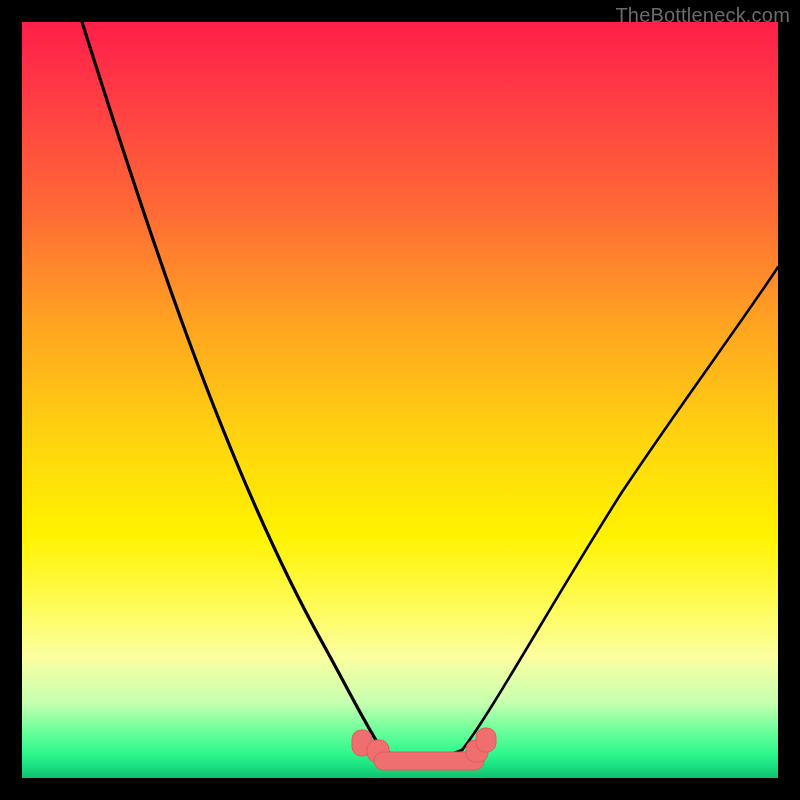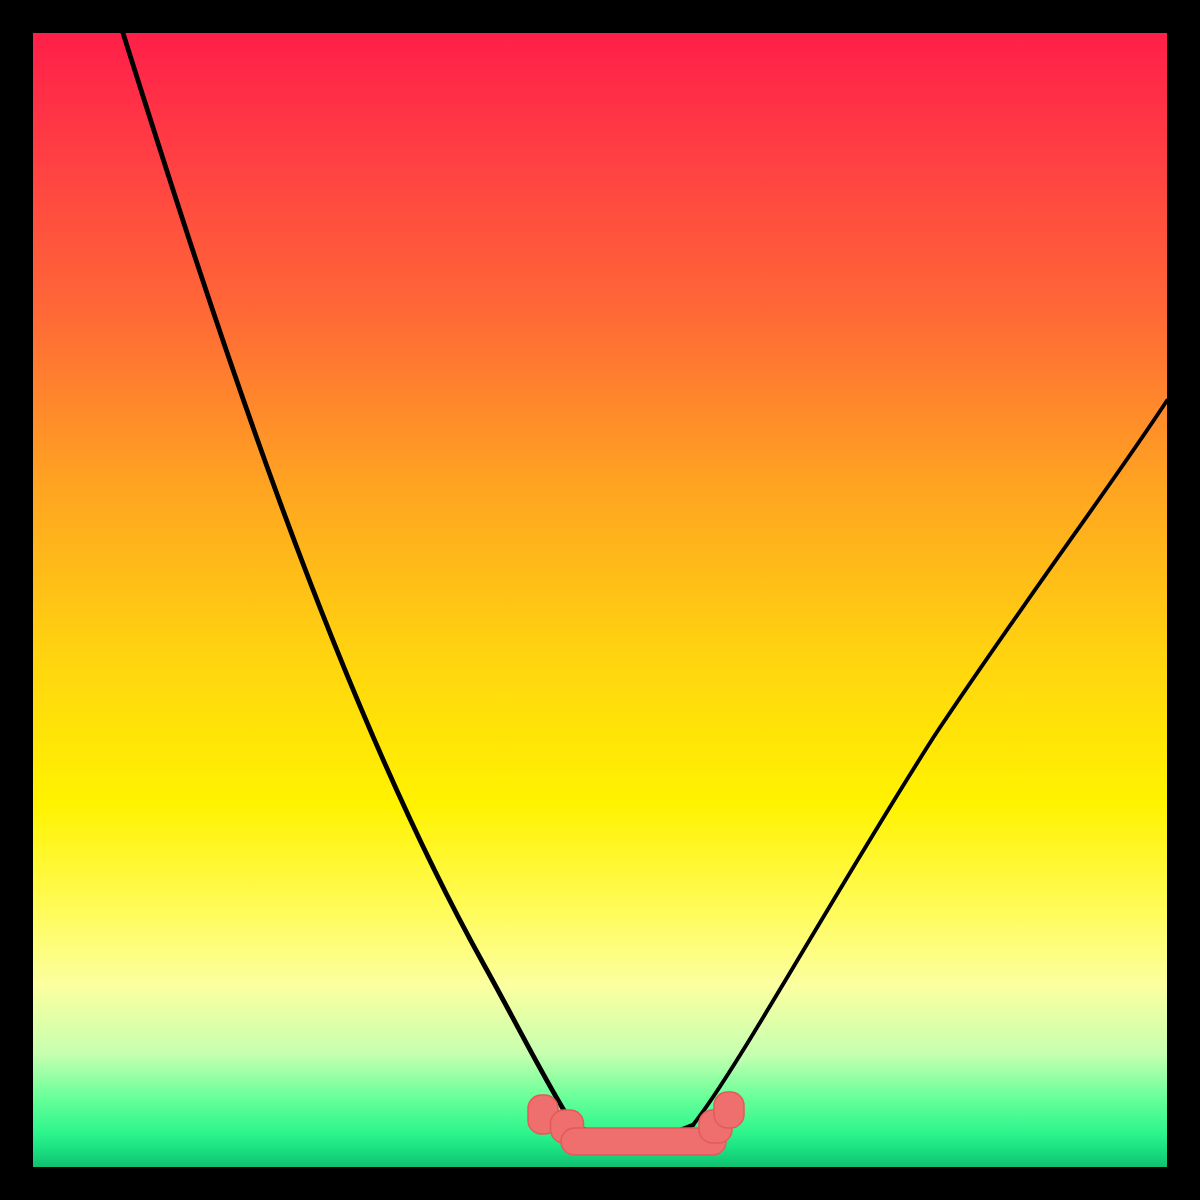--- a/index.html
+++ b/index.html
@@ -76,13 +76,14 @@
       </g>
       <g fill="#ef6e6e" stroke="#e35a5a" stroke-width="1">
         <rect x="330" y="708" width="20" height="26" rx="9" ry="9"></rect>
         <rect x="345" y="718" width="22" height="22" rx="9" ry="9"></rect>
         <rect x="352" y="730" width="110" height="18" rx="9" ry="9"></rect>
         <rect x="444" y="718" width="22" height="22" rx="9" ry="9"></rect>
         <rect x="454" y="706" width="20" height="24" rx="9" ry="9"></rect>
       </g>
     </svg>
   </div>
+  <div class="watermark">TheBottleneck.com</div>
 </div>
 
 </body></html>

